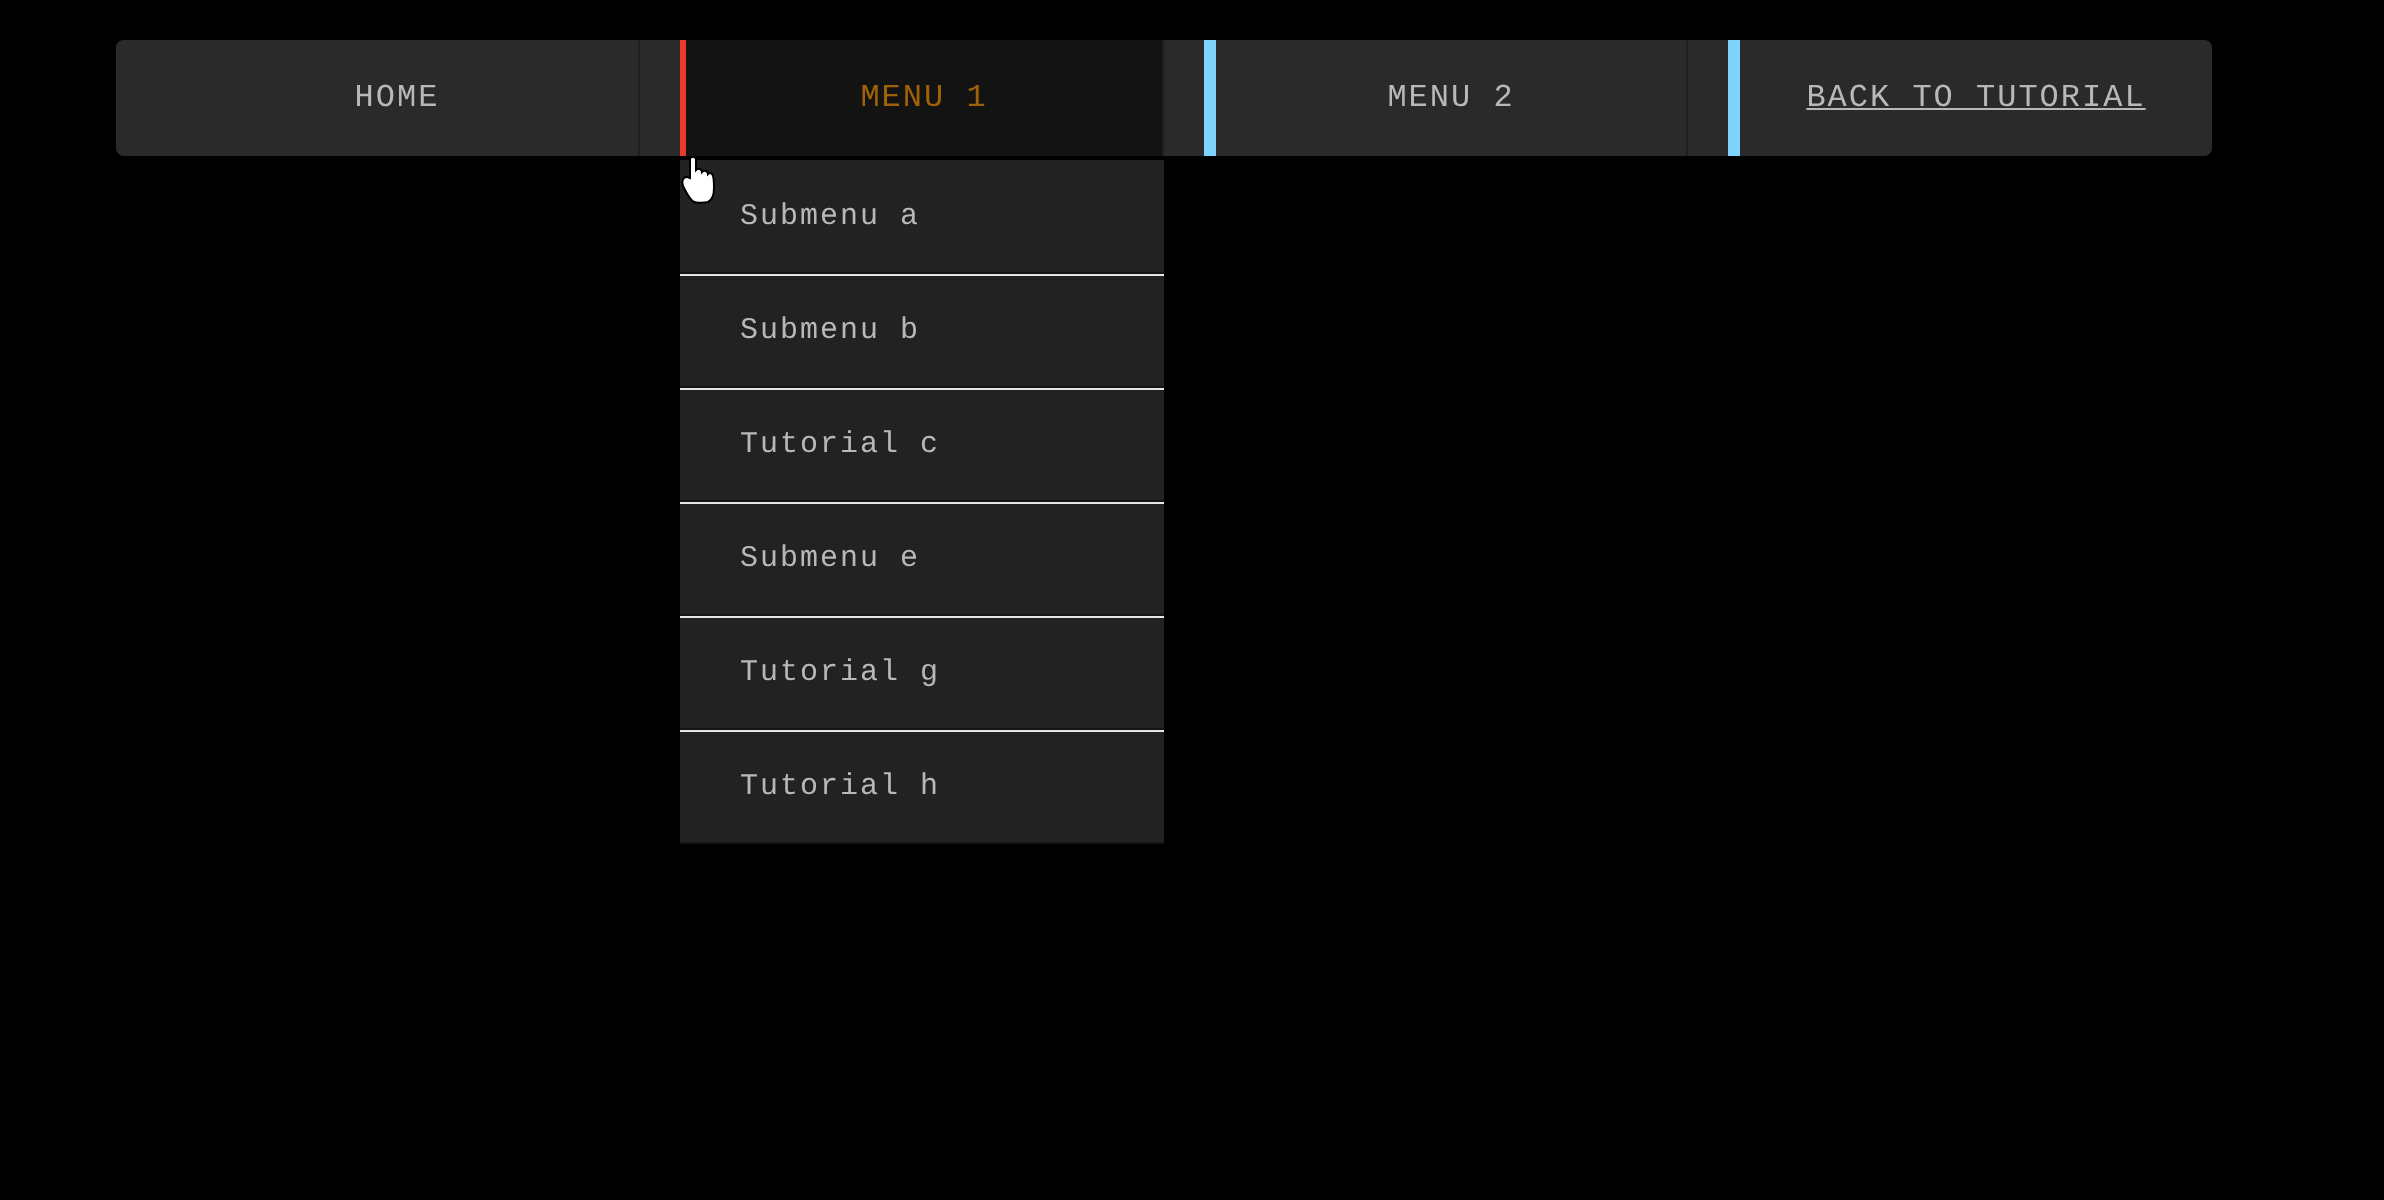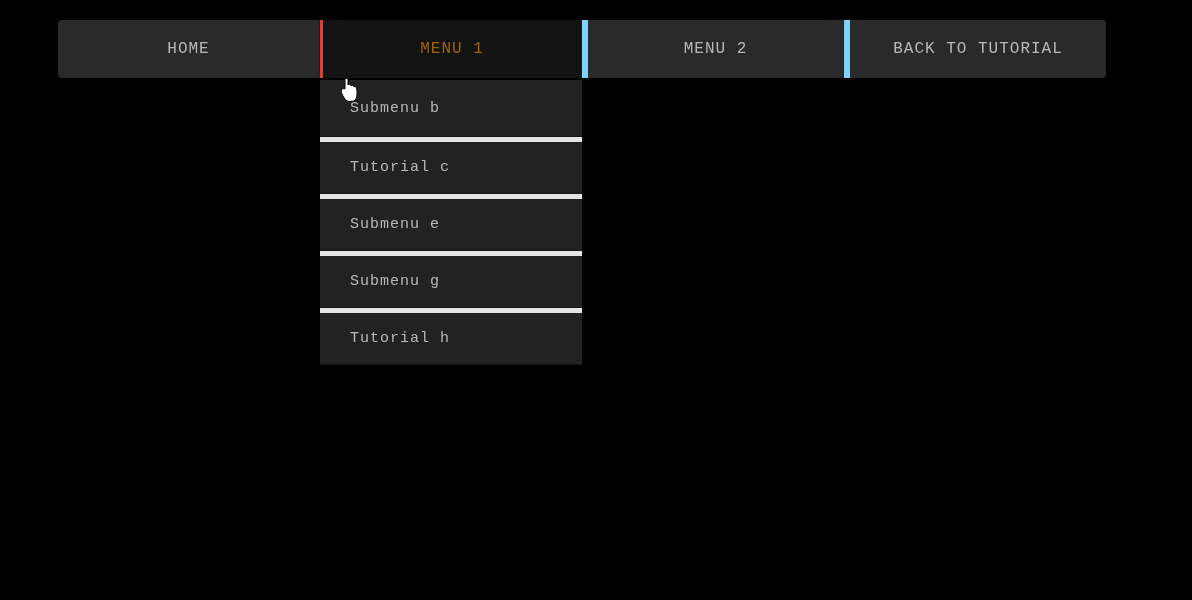--- a/index.html
+++ b/index.html
@@ -21,56 +21,57 @@
       display: flex;
       width: 100%;
       height: 58px;
       background: #2a2a2a;
       border-radius: 4px;
       list-style: none;
     }
     .nav > li {
       flex: 1;
       position: relative;
+      padding-left: 20px;
     }
     .nav > li > a {
       display: flex;
       align-items: center;
       justify-content: center;
       height: 58px;
       color: #b8b8b8;
       text-decoration: none;
       font-size: 16px;
       letter-spacing: 1px;
       text-transform: uppercase;
       border-right: 1px solid #1e1e1e;
       border-left: 6px solid #7dd3fc;
     }
     .nav > li:first-child > a { border-left: none; }
-    .nav > li:last-child > a { border-right: none; }
+    .nav > li:last-child > a { border-right: none; text-decoration: underline; }
     .nav > li.active > a {
       background: #131313;
       color: #a16207;
       border-left: 3px solid #e93a2e;
     }
     .sub {
       list-style: none;
       margin-top: 2px;
     }
     .sub li a {
       display: flex;
       align-items: center;
       height: 57px;
       padding-left: 30px;
       background: #222;
       color: #b8b8b8;
       text-decoration: none;
       font-size: 15px;
       letter-spacing: 1px;
-      border-top: 5px solid #e5e5e5;
+      border-top: 1px solid #e5e5e5;
       border-bottom: 1px solid #151515;
     }
     .sub li:first-child a { border-top: none; }
     .cursor-icon {
       position: absolute;
       left: 282px;
       top: 58px;
       width: 18px;
       height: 24px;
       pointer-events: none;
@@ -81,30 +82,33 @@
 
 <div class="nav-wrap">
   <ul class="nav">
     <li>
       <a href="#">Home</a>
     </li>
     <li class="active">
       <a href="#">Menu 1</a>
       <ul class="sub">
         <li>
+            <a href="#">Submenu a</a>
+          </li>
+        <li>
             <a href="#">Submenu b</a>
           </li>
         <li>
             <a href="#">Tutorial c</a>
           </li>
         <li>
             <a href="#">Submenu e</a>
           </li>
         <li>
-            <a href="#">Submenu g</a>
+            <a href="#">Tutorial g</a>
           </li>
         <li>
             <a href="#">Tutorial h</a>
           </li>
       </ul>
     </li>
     <li>
       <a href="#">Menu 2</a>
     </li>
     <li>

